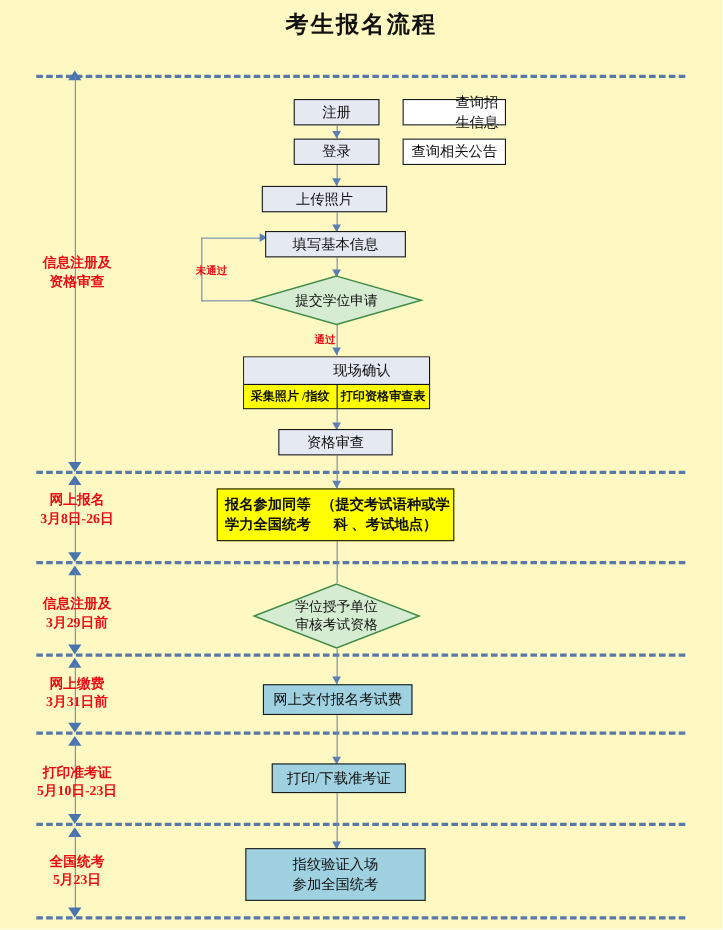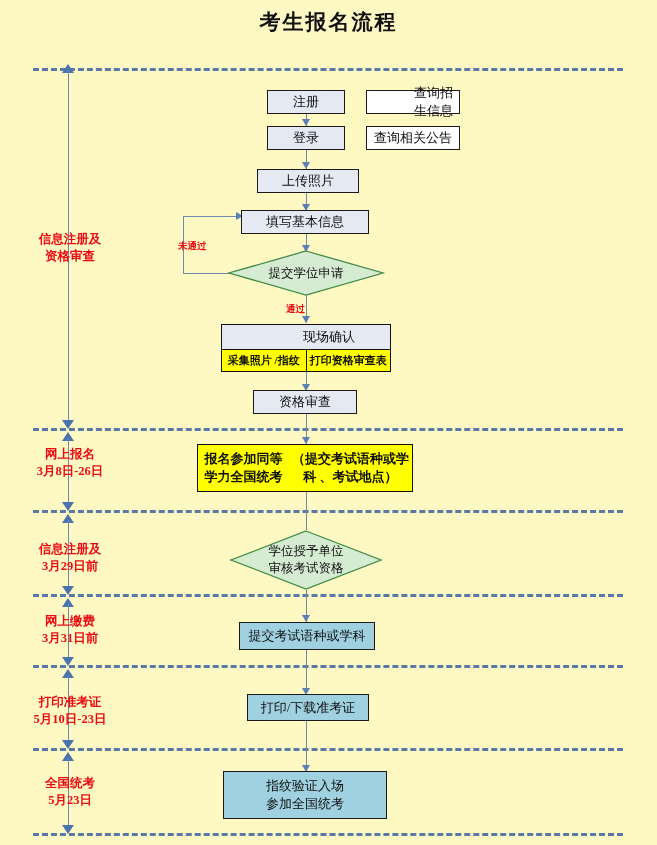--- a/index.html
+++ b/index.html
@@ -299,21 +299,21 @@
   <div class="tip-down" style="left:302px; top:765px;"></div>
 
   <div class="node n-blue" style="left:267px; top:90px; width:78px; height:24px;">注册</div>
 
   <div class="node n-plain" style="left:366px; top:90px; width:94px; height:24px;padding-left:41px;">查询招生信息</div>
 
   <div class="node n-blue" style="left:267px; top:126px; width:78px; height:24px;">登录</div>
 
   <div class="node n-plain" style="left:366px; top:126px; width:94px; height:24px;">查询相关公告</div>
 
-  <div class="node n-blue" style="left:257px; top:169px; width:102px; height:24px;text-align:right;">上传照片</div>
+  <div class="node n-blue" style="left:238px; top:169px; width:114px; height:24px;text-align:right;">上传照片</div>
 
   <div class="node n-blue" style="left:241px; top:210px; width:128px; height:24px;">填写基本信息</div>
 
   <div class="diamond-wrap" style="left:228px; top:250px; width:156px; height:46px;">
     <svg width="156" height="46" viewBox="0 0 156 46">
       <polygon points="78,1 155,23 78,45 1,23" fill="#d6ecd2" stroke="#3f8a46" stroke-width="1.3"></polygon>
     </svg>
     <div class="diamond-text">提交学位申请</div>
   </div>
 
@@ -335,21 +335,21 @@
   <div class="diamond-wrap" style="left:230px; top:530px; width:152px; height:60px;">
     <svg width="152" height="60" viewBox="0 0 152 60">
       <polygon points="76,1 151,30 76,59 1,30" fill="#d6ecd2" stroke="#3f8a46" stroke-width="1.3"></polygon>
     </svg>
     <div class="diamond-text" style="flex-direction:column;">
       <div>学位授予单位</div>
       <div>审核考试资格</div>
     </div>
   </div>
 
-  <div class="node n-cyan" style="left:239px; top:622px; width:136px; height:28px;">提交考试语种或学科</div>
+  <div class="node n-cyan" style="left:239px; top:622px; width:136px; height:28px;">网上支付报名考试费</div>
 
   <div class="node n-cyan" style="left:247px; top:694px; width:122px; height:27px;">打印/下载准考证</div>
 
   <div class="node n-cyan" style="left:223px; top:771px; width:164px; height:48px; flex-direction:column;">
     <div>指纹验证入场</div>
     <div>参加全国统考</div>
   </div>
 
 </div>
 

